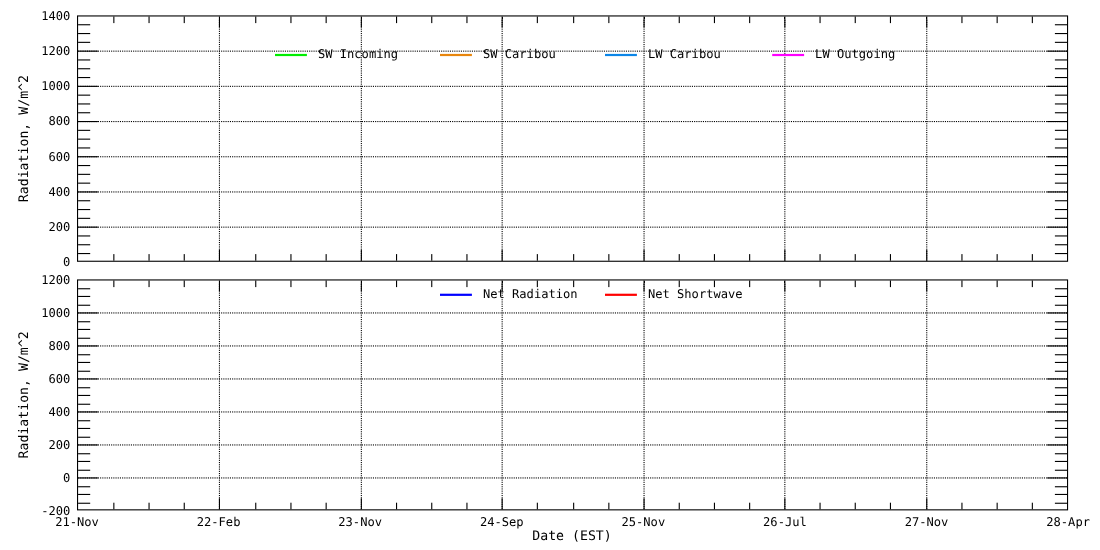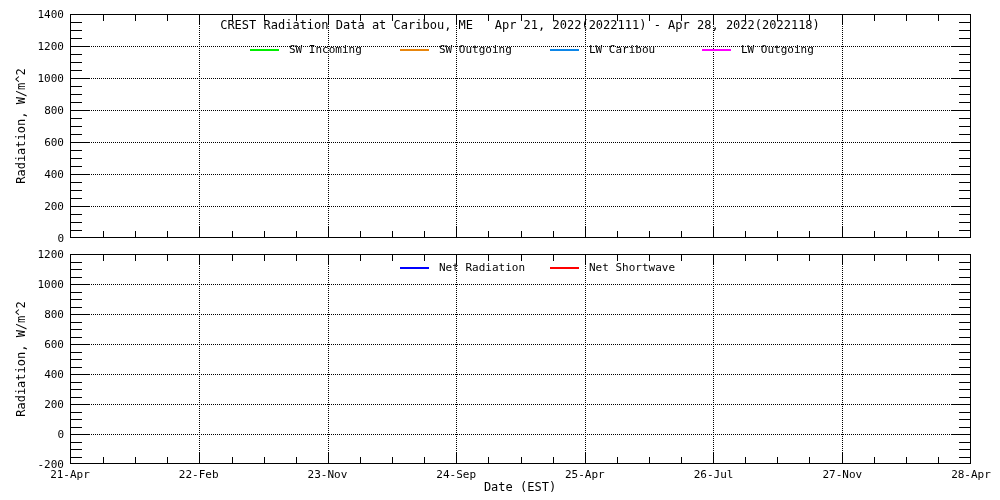--- a/index.html
+++ b/index.html
@@ -15,21 +15,20 @@
   .xlab{position:absolute;font-size:12px;transform:translateX(-50%);white-space:pre;}
   .legend-line{position:absolute;height:2px;}
   .legend-label{position:absolute;font-size:11px;line-height:13px;white-space:pre;}
   .ytl{text-align:right;}
   .xtl{text-align:center;}
 </style>
 </head>
 <body>
 
 <div class="figure">
-  <div class="chart-title" style="left:520px;top:18px;">CREST Radiation Data at Caribou, ME   Apr 21, 2022(2022111) - Apr 28, 2022(2022118)</div>
 
   <div class="panel" id="panel0" style="left:70px;top:14px;width:901px;height:224px;">
       <div class="gridh" style="top: 191px;"></div>
       <div class="gridh" style="top: 159px;"></div>
       <div class="gridh" style="top: 127px;"></div>
       <div class="gridh" style="top: 95px;"></div>
       <div class="gridh" style="top: 63px;"></div>
       <div class="gridh" style="top: 31px;"></div>
       <div class="gridv" style="left: 128.429px;"></div>
       <div class="gridv" style="left: 256.857px;"></div>
@@ -278,38 +277,38 @@
     <div class="ticklabel ytl" style="left: 14px; width: 50px; top: 200px;">200</div>
     <div class="ticklabel ytl" style="left: 14px; width: 50px; top: 168px;">400</div>
     <div class="ticklabel ytl" style="left: 14px; width: 50px; top: 136px;">600</div>
     <div class="ticklabel ytl" style="left: 14px; width: 50px; top: 104px;">800</div>
     <div class="ticklabel ytl" style="left: 14px; width: 50px; top: 72px;">1000</div>
     <div class="ticklabel ytl" style="left: 14px; width: 50px; top: 40px;">1200</div>
     <div class="ticklabel ytl" style="left: 14px; width: 50px; top: 8px;">1400</div>
     <div class="legend-line" style="left: 250px; top: 49px; width: 29px; background: rgb(0, 238, 0);"></div>
     <div class="legend-label" style="left: 289px; top: 43px;">SW Incoming</div>
     <div class="legend-line" style="left: 400px; top: 49px; width: 29px; background: rgb(232, 134, 13);"></div>
-    <div class="legend-label" style="left: 439px; top: 43px;">SW Outgoing</div>
+    <div class="legend-label" style="left: 439px; top: 43px;">SW Caribou</div>
     <div class="legend-line" style="left: 550px; top: 49px; width: 29px; background: rgb(12, 134, 232);"></div>
     <div class="legend-label" style="left: 589px; top: 43px;">LW Caribou</div>
     <div class="legend-line" style="left: 702px; top: 49px; width: 29px; background: rgb(255, 0, 255);"></div>
     <div class="legend-label" style="left: 741px; top: 43px;">LW Outgoing</div>
     <div class="ticklabel ytl" style="left: 14px; width: 50px; top: 458px;">-200</div>
     <div class="ticklabel ytl" style="left: 14px; width: 50px; top: 428px;">0</div>
     <div class="ticklabel ytl" style="left: 14px; width: 50px; top: 398px;">200</div>
     <div class="ticklabel ytl" style="left: 14px; width: 50px; top: 368px;">400</div>
     <div class="ticklabel ytl" style="left: 14px; width: 50px; top: 338px;">600</div>
     <div class="ticklabel ytl" style="left: 14px; width: 50px; top: 308px;">800</div>
     <div class="ticklabel ytl" style="left: 14px; width: 50px; top: 278px;">1000</div>
     <div class="ticklabel ytl" style="left: 14px; width: 50px; top: 248px;">1200</div>
-    <div class="ticklabel xtl" style="left: 35px; width: 70px; top: 468px;">21-Apr</div>
+    <div class="ticklabel xtl" style="left: 35px; width: 70px; top: 468px;">21-Nov</div>
     <div class="ticklabel xtl" style="left: 163.714px; width: 70px; top: 468px;">22-Feb</div>
     <div class="ticklabel xtl" style="left: 292.429px; width: 70px; top: 468px;">23-Nov</div>
     <div class="ticklabel xtl" style="left: 421.143px; width: 70px; top: 468px;">24-Sep</div>
-    <div class="ticklabel xtl" style="left: 549.857px; width: 70px; top: 468px;">25-Apr</div>
+    <div class="ticklabel xtl" style="left: 549.857px; width: 70px; top: 468px;">25-Nov</div>
     <div class="ticklabel xtl" style="left: 678.571px; width: 70px; top: 468px;">26-Jul</div>
     <div class="ticklabel xtl" style="left: 807.286px; width: 70px; top: 468px;">27-Nov</div>
     <div class="ticklabel xtl" style="left: 936px; width: 70px; top: 468px;">28-Apr</div>
     <div class="legend-line" style="left: 400px; top: 267px; width: 29px; background: rgb(0, 0, 255);"></div>
     <div class="legend-label" style="left: 439px; top: 261px;">Net Radiation</div>
     <div class="legend-line" style="left: 550px; top: 267px; width: 29px; background: rgb(255, 0, 0);"></div>
     <div class="legend-label" style="left: 589px; top: 261px;">Net Shortwave</div>
   </div>
 
 </body></html>

